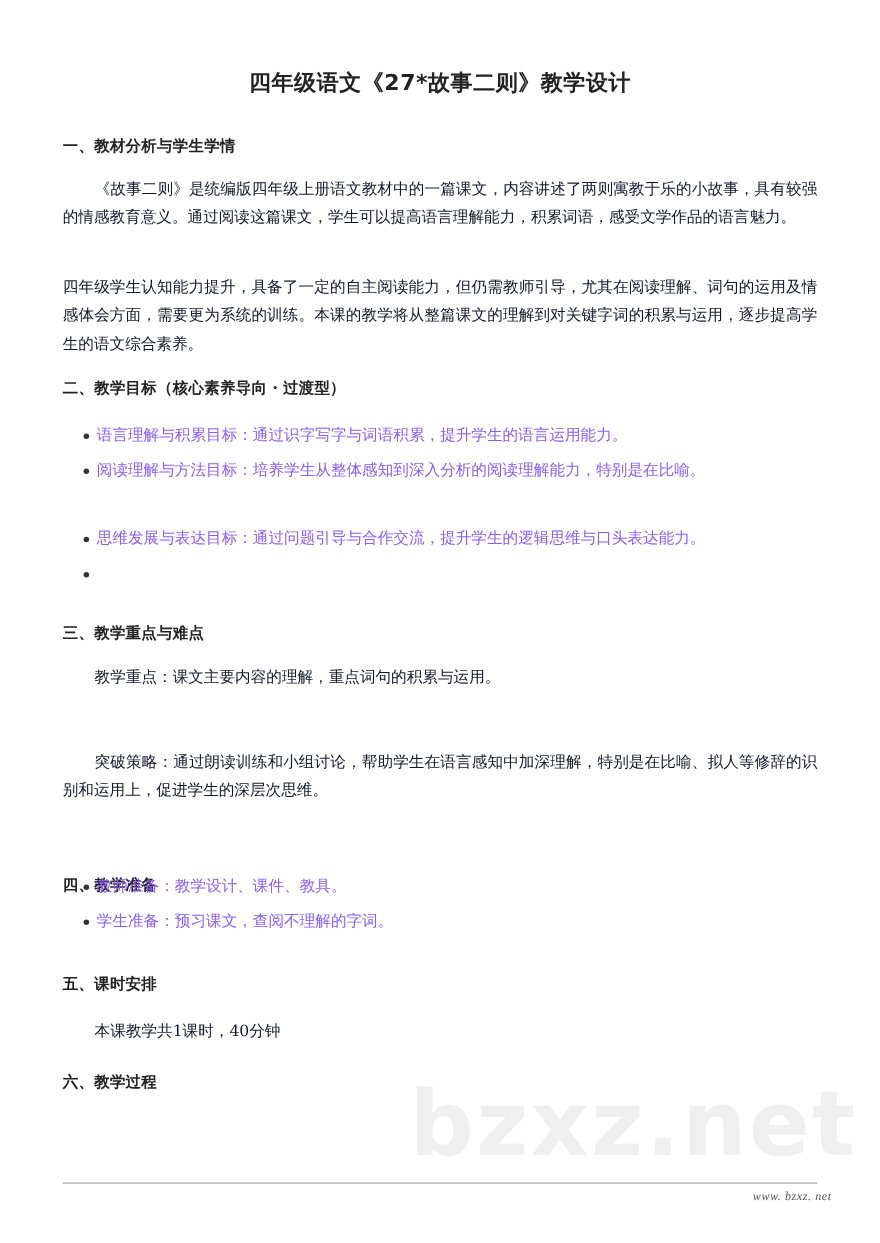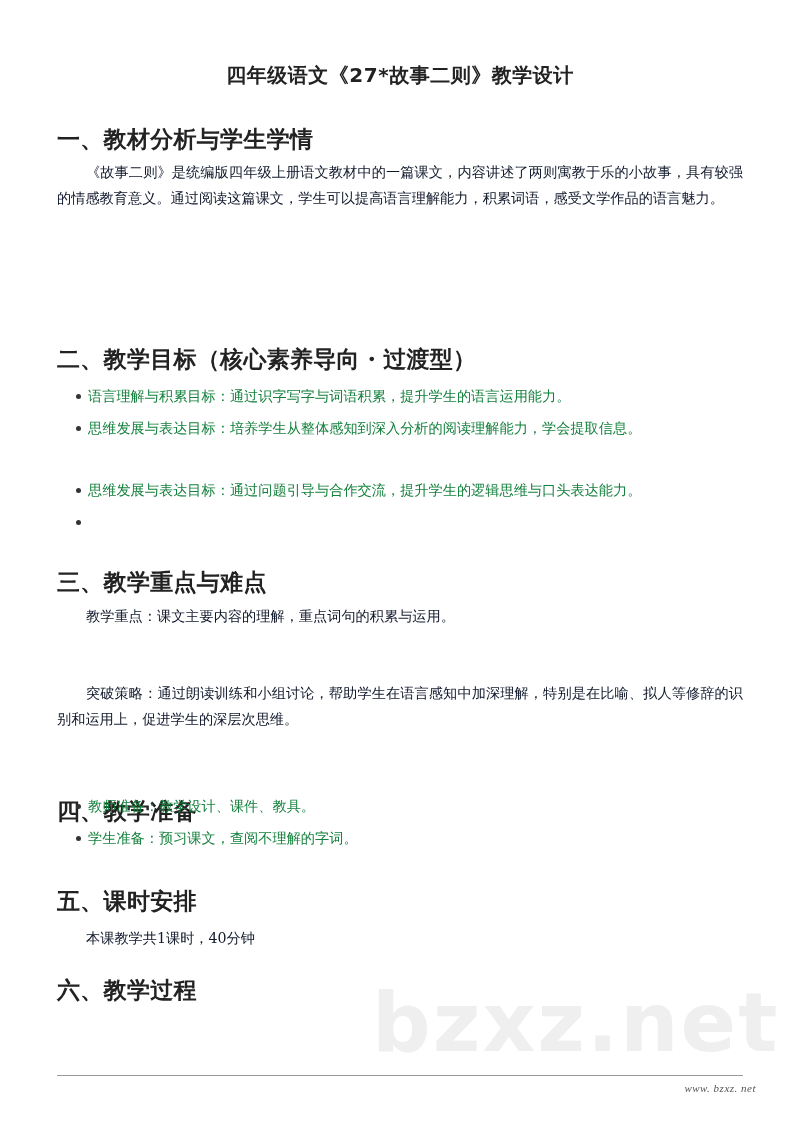--- a/index.html
+++ b/index.html
@@ -31,21 +31,21 @@
       font-weight: bold;
       font-size: 20px;
       color: #222222;
       letter-spacing: 0.5px;
     }
     .h2 {
       position: absolute;
       left: 57px;
       font-family: "DejaVu Sans", "Liberation Sans", sans-serif;
       font-weight: bold;
-      font-size: 23px;
+      font-size: 14px;
       color: #222222;
       letter-spacing: 0.3px;
     }
     .para {
       position: absolute;
       left: 57px;
       width: 686px;
       font-size: 14.2px;
       line-height: 26px;
       color: #0f172a;
@@ -60,21 +60,21 @@
       width: 670px;
       margin: 0;
       padding: 0;
       list-style: none;
     }
     .bullets li {
       position: relative;
       padding-left: 14px;
       font-size: 14.2px;
       line-height: 26px;
-      color: #15803d;
+      color: #8b5cf6;
       text-align: justify;
     }
     .bullets li .dot {
       position: absolute;
       left: 2px;
       top: 11px;
       width: 5px;
       height: 5px;
       border-radius: 50%;
       background: #333333;
@@ -111,25 +111,26 @@
   </style>
 </head>
 <body>
 
 <div class="page">
 
   <div class="doc-title">四年级语文《27*故事二则》教学设计</div>
 
   <div class="h2" style="top:124px;">一、教材分析与学生学情</div>
   <div class="para indent" style="top:159px;">《故事二则》是统编版四年级上册语文教材中的一篇课文，内容讲述了两则寓教于乐的小故事，具有较强的情感教育意义。通过阅读这篇课文，学生可以提高语言理解能力，积累词语，感受文学作品的语言魅力。</div>
+  <div class="para" style="top:248px;">四年级学生认知能力提升，具备了一定的自主阅读能力，但仍需教师引导，尤其在阅读理解、词句的运用及情感体会方面，需要更为系统的训练。本课的教学将从整篇课文的理解到对关键字词的积累与运用，逐步提高学生的语文综合素养。</div>
 
   <div class="h2" style="top:344px;">二、教学目标（核心素养导向・过渡型）</div>
   <ul class="bullets" style="top:383px;">
     <li style="margin-bottom:6px;"><span class="dot"></span><span>语言理解与积累目标：通过识字写字与词语积累，提升学生的语言运用能力。</span></li>
-    <li style="margin-bottom:6px;"><span class="dot"></span><span>思维发展与表达目标：培养学生从整体感知到深入分析的阅读理解能力，学会提取信息。</span></li>
+    <li style="margin-bottom:6px;"><span class="dot"></span><span>阅读理解与方法目标：培养学生从整体感知到深入分析的阅读理解能力，特别是在比喻。</span></li>
     <li style="margin-bottom:6px;margin-top:36px;"><span class="dot"></span><span>思维发展与表达目标：通过问题引导与合作交流，提升学生的逻辑思维与口头表达能力。</span></li>
     <li><span class="dot"></span></li>
   </ul>
 
   <div class="h2" style="top:567px;">三、教学重点与难点</div>
   <div class="para single" style="top:603px;">教学重点：课文主要内容的理解，重点词句的积累与运用。</div>
   <div class="para indent" style="top:680px;">突破策略：通过朗读训练和小组讨论，帮助学生在语言感知中加深理解，特别是在比喻、拟人等修辞的识别和运用上，促进学生的深层次思维。</div>
 
   <div class="h2" style="top:756px;margin-top:40px;">四、教学准备</div>
   <ul class="bullets" style="top:793px;">

